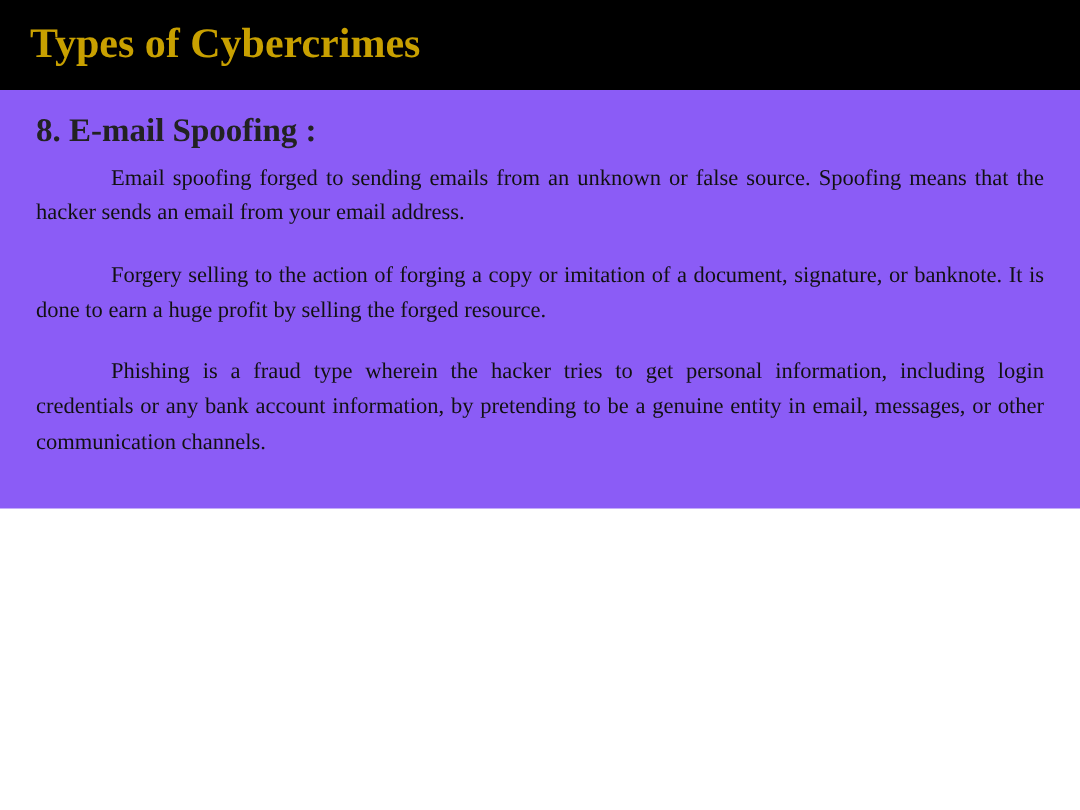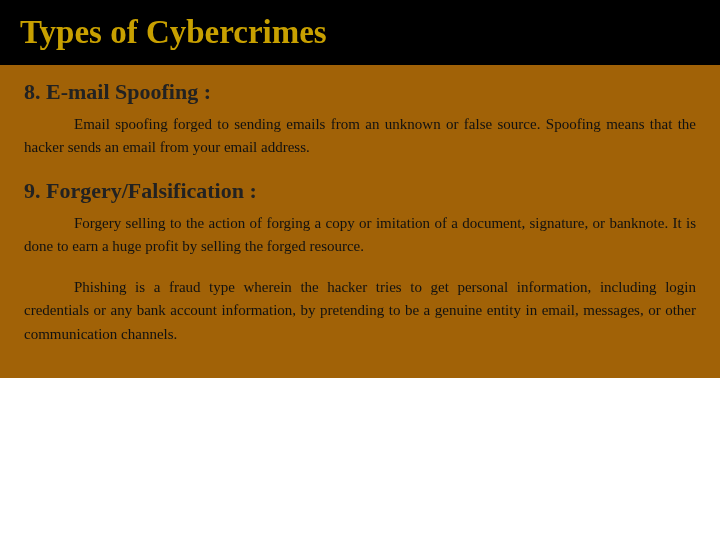--- a/index.html
+++ b/index.html
@@ -16,28 +16,28 @@
       overflow: hidden;
     }
 
     .header {
       background-color: #000000;
       padding: 14px 20px 14px 20px;
     }
 
     .header-title {
       color: #c8a000;
-      font-size: 33px;
+      font-size: 28px;
       font-weight: bold;
       font-family: "Times New Roman", Times, serif;
     }
 
     .content {
       padding: 14px 24px 14px 24px;
-      background-color: #a16207;
+      background-color: #8b5cf6;
     }
 
     .section {
       margin-bottom: 18px;
     }
 
     .section-heading {
       font-size: 22px;
       font-weight: bold;
       color: #222222;
@@ -67,21 +67,20 @@
 <div class="content">
 
   <div class="section">
     <div class="section-heading">8. E-mail Spoofing :</div>
     <div class="section-body">
       <p><span>Email spoofing forged to sending emails from an unknown or false source.</span> <span>Spoofing means that the hacker sends an email from your email address.</span></p>
     </div>
   </div>
 
   <div class="section">
-    <div class="section-heading">9. Forgery/Falsification :</div>
     <div class="section-body">
       <p><span>Forgery selling to the action of forging a copy or imitation of a document,</span> <span>signature, or banknote. It is done to earn a huge profit by selling the forged resource.</span></p>
     </div>
   </div>
 
   <div class="section">
     <div class="section-body">
       <p><span>Phishing is a fraud type wherein the hacker tries to get personal</span> <span>information, including login credentials or any bank account information, by pretending to be a genuine entity in email, messages, or other communication channels.</span></p>
     </div>
   </div>

